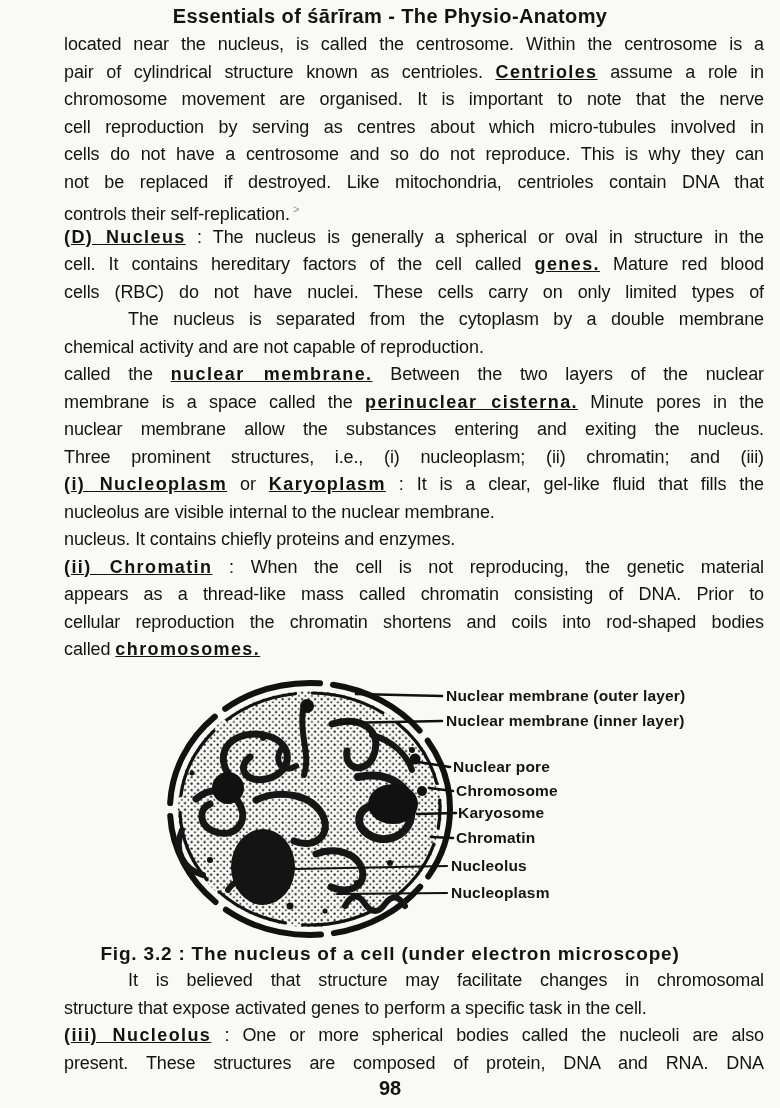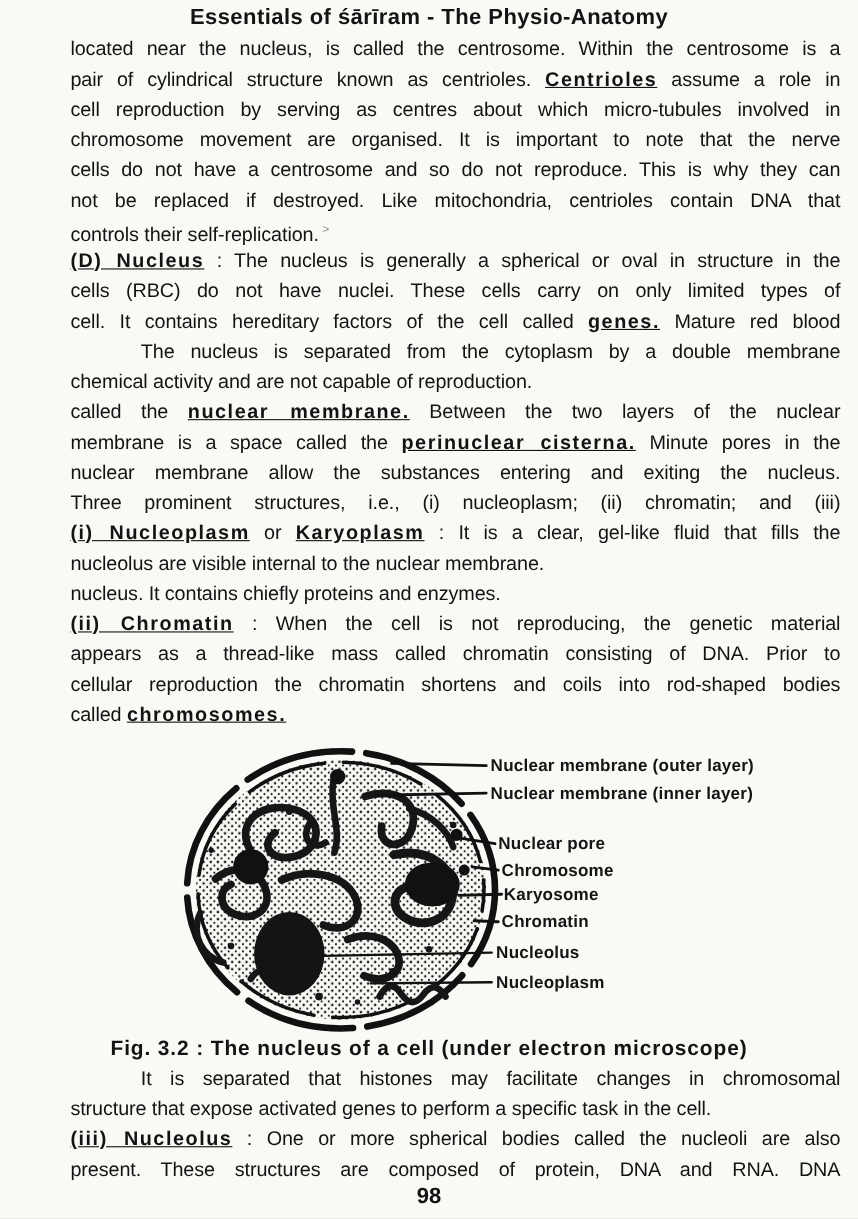--- a/index.html
+++ b/index.html
@@ -37,28 +37,28 @@
 </head>
 <body>
 
 <div class="page">
 
   <div class="header">Essentials of śārīram - The Physio-Anatomy</div>
 
   <div class="lines" id="body-lines">
       <div class="tl j"><span>located near the nucleus, is called the centrosome. Within the centrosome is a</span></div>
       <div class="tl j"><span>pair of cylindrical structure known as centrioles. </span><span class="b sp">Centrioles</span><span> assume a role in</span></div>
+      <div class="tl j"><span>chromosome movement are organised. It is important to note that the nerve</span></div>
       <div class="tl j"><span>cell reproduction by serving as centres about which micro-tubules involved in</span></div>
-      <div class="tl j"><span>chromosome movement are organised. It is important to note that the nerve</span></div>
       <div class="tl j"><span>cells do not have a centrosome and so do not reproduce. This is why they can</span></div>
       <div class="tl j"><span>not be replaced if destroyed. Like mitochondria, centrioles contain DNA that</span></div>
       <div class="tl"><span>controls their self-replication.</span><span class="noise"> ˃</span></div>
       <div class="tl j"><span class="b sp">(D) Nucleus</span><span> : </span><span>The nucleus is generally a spherical or oval in structure in the</span></div>
+      <div class="tl j"><span>cell. It contains hereditary factors of the cell called </span><span class="b sp">genes.</span><span> Mature red blood</span></div>
       <div class="tl j"><span>cells (RBC) do not have nuclei. These cells carry on only limited types of</span></div>
-      <div class="tl j"><span>cell. It contains hereditary factors of the cell called </span><span class="b sp">genes.</span><span> Mature red blood</span></div>
       <div class="tl j in"><span>The nucleus is separated from the cytoplasm by a double membrane</span></div>
       <div class="tl"><span>chemical activity and are not capable of reproduction.</span></div>
       <div class="tl j"><span>called the </span><span class="b sp">nuclear membrane.</span><span> Between the two layers of the nuclear</span></div>
       <div class="tl j"><span>membrane is a space called the </span><span class="b sp">perinuclear cisterna.</span><span> Minute pores in the</span></div>
       <div class="tl j"><span>nuclear membrane allow the substances entering and exiting the nucleus.</span></div>
       <div class="tl j"><span>Three prominent structures, i.e., (i) nucleoplasm; (ii) chromatin; and (iii)</span></div>
       <div class="tl j"><span class="b sp">(i) Nucleoplasm</span><span> or </span><span class="b sp">Karyoplasm</span><span> : It is a clear, gel-like fluid that fills the</span></div>
       <div class="tl"><span>nucleolus are visible internal to the nuclear membrane.</span></div>
       <div class="tl"><span>nucleus. It contains chiefly proteins and enzymes.</span></div>
       <div class="tl j"><span class="b sp">(ii) Chromatin</span><span> : When the cell is not reproducing, the genetic material</span></div>
@@ -129,21 +129,21 @@
     <text x="396" y="118">Chromosome</text>
     <text x="398" y="140">Karyosome</text>
     <text x="396" y="165">Chromatin</text>
     <text x="391" y="193">Nucleolus</text>
     <text x="391" y="220">Nucleoplasm</text>
   </svg>
 
   <div class="caption">Fig. 3.2 : The nucleus of a cell (under electron microscope)</div>
 
   <div class="lines" id="bottom-lines">
-      <div class="tl j in"><span>It is separated that histones may facilitate changes in chromosomal</span></div>
+      <div class="tl j in"><span>It is believed that structure may facilitate changes in chromosomal</span></div>
       <div class="tl"><span>structure that expose activated genes to perform a specific task in the cell.</span></div>
       <div class="tl j"><span class="b sp">(iii) Nucleolus</span><span> : One or more spherical bodies called the nucleoli are also</span></div>
       <div class="tl j"><span>present. These structures are composed of protein, DNA and RNA. DNA</span></div>
     </div>
 
   <div class="pagenum">98</div>
 
 </div>
 
 </body></html>

